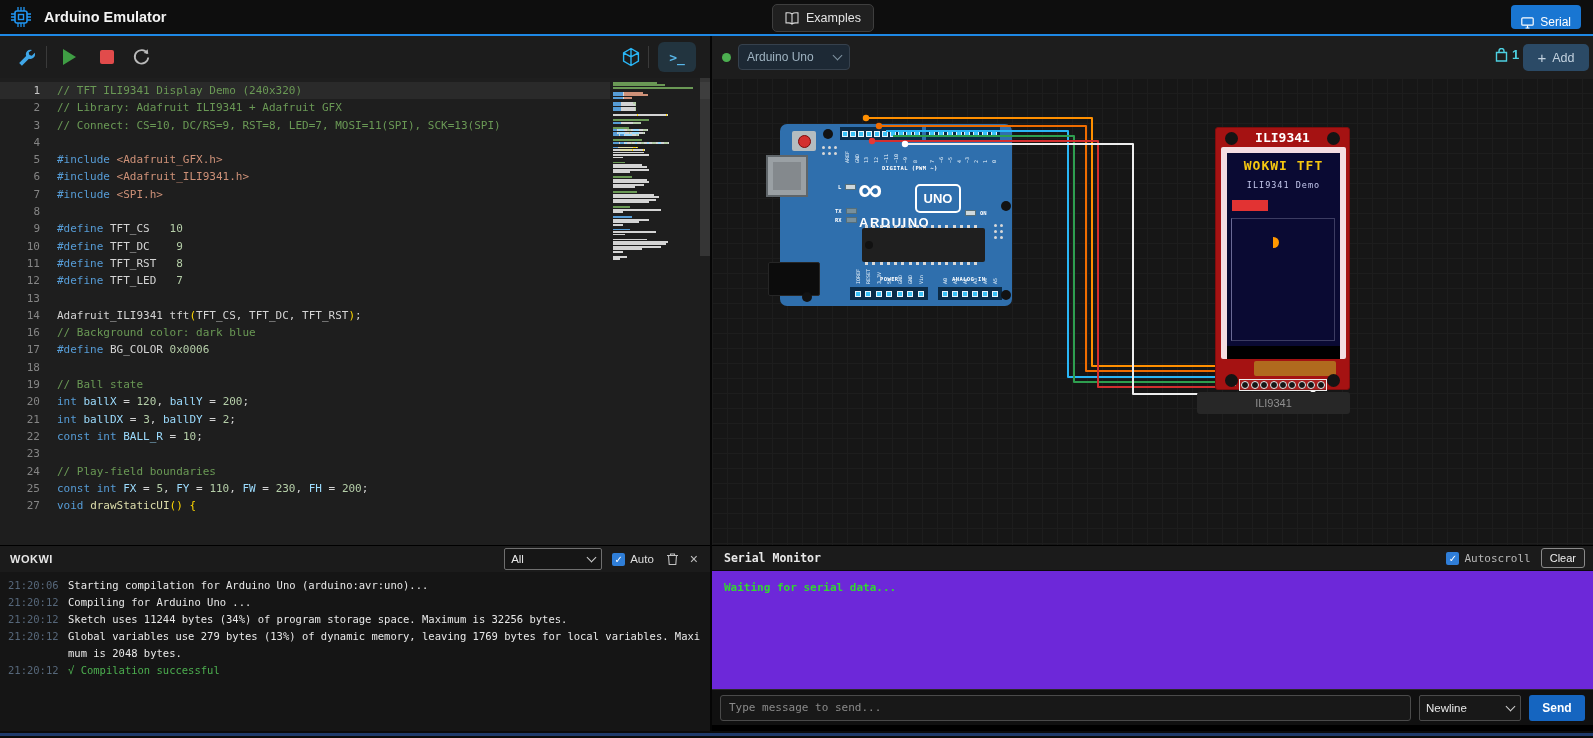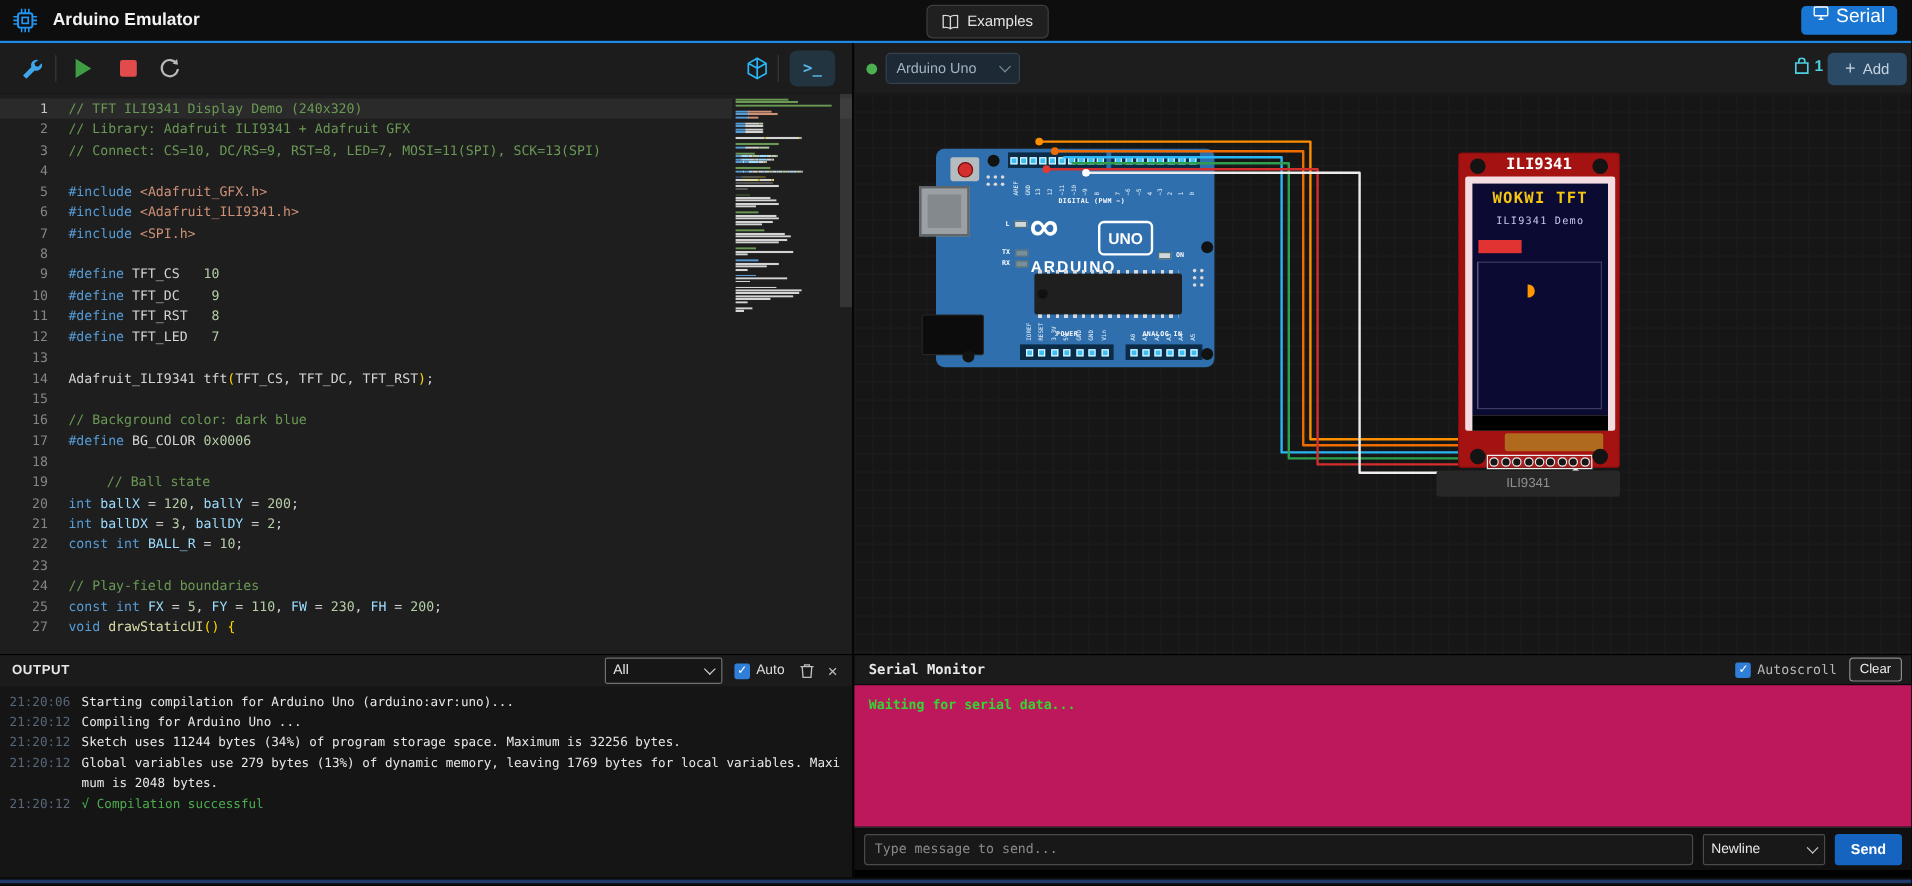--- a/index.html
+++ b/index.html
@@ -6,22 +6,22 @@
   .app{position:relative;width:1593px;height:738px;background:#161616;overflow:hidden;
        font-family:"Liberation Sans",sans-serif;color:#e8e8e8;}
   .mono{font-family:"DejaVu Sans Mono",monospace;}
 
   
   .topbar{position:absolute;left:0;top:0;width:100%;height:34px;background:#0e0e0e;
           border-bottom:2px solid #1e88e5;display:flex;align-items:center;}
   .apptitle{font-size:14.5px;font-weight:bold;color:#f2f2f2;margin-left:10px;}
   .examples-btn{position:absolute;left:772px;top:4px;height:26px;display:flex;align-items:center;gap:7px;
           padding:0 12px;background:#202020;border:1px solid #3e3e3e;border-radius:5px;color:#e3e3e3;font-size:12.5px;}
-  .serial-btn{position:absolute;right:12px;top:5px;height:24px;display:flex;align-items:flex-start;gap:6px;
-          padding:0 10px;background:#1976d2;border-radius:4px;color:#fff;font-size:16px;}
+  .serial-btn{position:absolute;right:12px;top:5px;height:24px;display:flex;align-items:flex-end;gap:6px;
+          padding:0 10px;background:#1976d2;border-radius:4px;color:#fff;font-size:12px;}
 
   
   .left-col{position:absolute;left:0;top:36px;width:710px;height:695px;}
   .vdiv{position:absolute;left:710px;top:36px;width:2px;height:695px;background:#050505;}
   .right-col{position:absolute;left:712px;top:36px;width:881px;height:695px;}
   .bottombar{position:absolute;left:0;top:731px;width:100%;height:7px;background:#0b0b0b;}
   .bottombar .blue{height:3px;margin-top:2px;background:#1f3a6b;}
 
   
   .ed-toolbar{position:absolute;left:0;top:0;width:100%;height:42px;background:#1c1c1c;border-bottom:1px solid #090909;}
@@ -122,21 +122,21 @@
           display:flex;align-items:center;justify-content:space-evenly;background:rgba(255,255,255,0.06);}
   .pinrow i{width:6px;height:6px;border-radius:50%;background:#161616;border:1.5px solid #e8e8e8;}
   .pnum{position:absolute;top:249px;color:#fff;font-size:10px;font-weight:bold;font-family:"DejaVu Sans Mono",monospace;}
   .tooltip{position:absolute;left:485px;top:314px;width:153px;height:22px;background:#272727;border-radius:3px;
           color:#8f8f8f;font-size:11px;display:flex;align-items:center;justify-content:center;}
 
   
   .serialp{position:absolute;left:0;top:509px;width:100%;height:186px;background:#000;border-top:1px solid #000;}
   .ser-head{height:24px;background:#1b1b1b;display:flex;align-items:center;border-bottom:1px solid #0a0a0a;}
   .ser-title{font-size:11.5px;font-weight:bold;color:#e8e8e8;margin-left:12px;flex:1;}
-  .ser-body{height:118px;background:#be185d;}
+  .ser-body{height:118px;background:#6d28d9;}
   .ser-msg{color:#33d633;font-size:11px;font-weight:bold;padding:10px 0 0 12px;}
   .ser-input-row{height:35px;background:#101010;border-top:1px solid #2a2a2a;display:flex;align-items:center;padding:0 8px;gap:8px;}
   .ser-input{flex:1;height:24px;background:#181818;border:1px solid #4a4a4a;border-radius:3px;color:#e8e8e8;
        font-size:11px;font-family:"DejaVu Sans Mono",monospace;padding:0 8px;outline:none;}
   .ser-input::placeholder{color:#8a8a8a;}
   .send-btn{width:56px;height:26px;background:#1565c0;border-radius:3px;color:#fff;font-size:12px;font-weight:bold;
        display:flex;align-items:center;justify-content:center;}
   .clear-btn{height:18px;padding:0 8px;border:1px solid #8a8a8a;border-radius:3px;background:#1f1f1f;color:#eee;
        font-size:11px;display:flex;align-items:center;margin-right:8px;}
 </style>
@@ -207,25 +207,24 @@
           <div class="crow"><span class="ln">5</span><span class="cd"><span style="color: rgb(86, 156, 214);">#include</span><span style="color: rgb(212, 212, 212);"> </span><span style="color: rgb(206, 145, 120);">&lt;Adafruit_GFX.h&gt;</span></span></div>
           <div class="crow"><span class="ln">6</span><span class="cd"><span style="color: rgb(86, 156, 214);">#include</span><span style="color: rgb(212, 212, 212);"> </span><span style="color: rgb(206, 145, 120);">&lt;Adafruit_ILI9341.h&gt;</span></span></div>
           <div class="crow"><span class="ln">7</span><span class="cd"><span style="color: rgb(86, 156, 214);">#include</span><span style="color: rgb(212, 212, 212);"> </span><span style="color: rgb(206, 145, 120);">&lt;SPI.h&gt;</span></span></div>
           <div class="crow"><span class="ln">8</span><span class="cd"></span></div>
           <div class="crow"><span class="ln">9</span><span class="cd"><span style="color: rgb(86, 156, 214);">#define</span><span style="color: rgb(212, 212, 212);"> TFT_CS   </span><span style="color: rgb(181, 206, 168);">10</span></span></div>
           <div class="crow"><span class="ln">10</span><span class="cd"><span style="color: rgb(86, 156, 214);">#define</span><span style="color: rgb(212, 212, 212);"> TFT_DC    </span><span style="color: rgb(181, 206, 168);">9</span></span></div>
           <div class="crow"><span class="ln">11</span><span class="cd"><span style="color: rgb(86, 156, 214);">#define</span><span style="color: rgb(212, 212, 212);"> TFT_RST   </span><span style="color: rgb(181, 206, 168);">8</span></span></div>
           <div class="crow"><span class="ln">12</span><span class="cd"><span style="color: rgb(86, 156, 214);">#define</span><span style="color: rgb(212, 212, 212);"> TFT_LED   </span><span style="color: rgb(181, 206, 168);">7</span></span></div>
           <div class="crow"><span class="ln">13</span><span class="cd"></span></div>
           <div class="crow"><span class="ln">14</span><span class="cd"><span style="color: rgb(212, 212, 212);">Adafruit_ILI9341 tft</span><span style="color: rgb(255, 215, 0);">(</span><span style="color: rgb(212, 212, 212);">TFT_CS, TFT_DC, TFT_RST</span><span style="color: rgb(255, 215, 0);">)</span><span style="color: rgb(212, 212, 212);">;</span></span></div>
-          <div class="crow"><span class="ln">15</span><span class="cd"></span></div>
           <div class="crow"><span class="ln">16</span><span class="cd"><span style="color: rgb(106, 153, 85); text-align: right;">// Background color: dark blue</span></span></div>
           <div class="crow"><span class="ln">17</span><span class="cd"><span style="color: rgb(86, 156, 214);">#define</span><span style="color: rgb(212, 212, 212);"> BG_COLOR </span><span style="color: rgb(181, 206, 168);">0x0006</span></span></div>
           <div class="crow"><span class="ln">18</span><span class="cd"></span></div>
-          <div class="crow"><span class="ln">19</span><span class="cd"><span style="color: rgb(106, 153, 85); margin-left: 32px;">// Ball state</span></span></div>
+          <div class="crow"><span class="ln">19</span><span class="cd"><span style="color: rgb(106, 153, 85);">// Ball state</span></span></div>
           <div class="crow"><span class="ln">20</span><span class="cd"><span style="color: rgb(86, 156, 214);">int</span><span style="color: rgb(212, 212, 212);"> </span><span style="color: rgb(156, 220, 254);">ballX</span><span style="color: rgb(212, 212, 212);"> = </span><span style="color: rgb(181, 206, 168);">120</span><span style="color: rgb(212, 212, 212);">, </span><span style="color: rgb(156, 220, 254);">ballY</span><span style="color: rgb(212, 212, 212);"> = </span><span style="color: rgb(181, 206, 168);">200</span><span style="color: rgb(212, 212, 212);">;</span></span></div>
           <div class="crow"><span class="ln">21</span><span class="cd"><span style="color: rgb(86, 156, 214);">int</span><span style="color: rgb(212, 212, 212);"> </span><span style="color: rgb(156, 220, 254);">ballDX</span><span style="color: rgb(212, 212, 212);"> = </span><span style="color: rgb(181, 206, 168);">3</span><span style="color: rgb(212, 212, 212);">, </span><span style="color: rgb(156, 220, 254);">ballDY</span><span style="color: rgb(212, 212, 212);"> = </span><span style="color: rgb(181, 206, 168);">2</span><span style="color: rgb(212, 212, 212);">;</span></span></div>
           <div class="crow"><span class="ln">22</span><span class="cd"><span style="color: rgb(86, 156, 214);">const</span><span style="color: rgb(212, 212, 212);"> </span><span style="color: rgb(86, 156, 214);">int</span><span style="color: rgb(212, 212, 212);"> </span><span style="color: rgb(156, 220, 254);">BALL_R</span><span style="color: rgb(212, 212, 212);"> = </span><span style="color: rgb(181, 206, 168);">10</span><span style="color: rgb(212, 212, 212);">;</span></span></div>
           <div class="crow"><span class="ln">23</span><span class="cd"></span></div>
           <div class="crow"><span class="ln">24</span><span class="cd"><span style="color: rgb(106, 153, 85);">// Play-field boundaries</span></span></div>
           <div class="crow"><span class="ln">25</span><span class="cd"><span style="color: rgb(86, 156, 214);">const</span><span style="color: rgb(212, 212, 212);"> </span><span style="color: rgb(86, 156, 214);">int</span><span style="color: rgb(212, 212, 212);"> </span><span style="color: rgb(156, 220, 254);">FX</span><span style="color: rgb(212, 212, 212);"> = </span><span style="color: rgb(181, 206, 168);">5</span><span style="color: rgb(212, 212, 212);">, </span><span style="color: rgb(156, 220, 254);">FY</span><span style="color: rgb(212, 212, 212);"> = </span><span style="color: rgb(181, 206, 168);">110</span><span style="color: rgb(212, 212, 212);">, </span><span style="color: rgb(156, 220, 254);">FW</span><span style="color: rgb(212, 212, 212);"> = </span><span style="color: rgb(181, 206, 168);">230</span><span style="color: rgb(212, 212, 212);">, </span><span style="color: rgb(156, 220, 254);">FH</span><span style="color: rgb(212, 212, 212);"> = </span><span style="color: rgb(181, 206, 168);">200</span><span style="color: rgb(212, 212, 212);">;</span></span></div>
           <div class="crow"><span class="ln">27</span><span class="cd"><span style="color: rgb(86, 156, 214);">void</span><span style="color: rgb(212, 212, 212);"> </span><span style="color: rgb(220, 220, 170);">drawStaticUI</span><span style="color: rgb(255, 215, 0);">()</span><span style="color: rgb(212, 212, 212);"> </span><span style="color: rgb(255, 215, 0);">{</span></span></div>
         </div>
       <div class="minimap" id="minimap">
           <div class="mrow"><span style="width: 44.4px; background: rgb(106, 153, 85);"></span></div>
@@ -299,21 +298,21 @@
           <div class="mrow"><span style="width: 9.6px; background: rgb(212, 212, 212);"></span></div>
           <div class="mrow"><span style="width: 0px; background: transparent;"></span></div>
           <div class="mrow"><span style="width: 14.4px; background: rgb(212, 212, 212);"></span></div>
           <div class="mrow"><span style="width: 7.2px; background: rgb(212, 212, 212);"></span></div>
         </div>
       <div class="scrollthumb"></div>
     </div>
 
     <div class="output">
       <div class="out-head">
-        <span class="out-title">OUTPUT</span>
+        <span class="out-title">WOKWI</span>
         <div class="sel" style="width:84px;height:20px;margin-right:10px;">
           <span>All</span>
           <span class="chev"></span>
         </div>
         <span class="cb">✓</span>
         <span style="font-size:11.5px;color:#ddd;margin:0 10px 0 5px;">Auto</span>
         <span class="icon-btn" style="position:static;width:18px;height:18px;margin-right:8px;">
           <svg width="13" height="14" viewBox="0 0 13 14">
               <path d="M1 3.5h11M4.5 3.5V2h4v1.5M2.5 3.5l.7 9h6.6l.7-9" fill="none" stroke="#c0c0c0" stroke-width="1.1"></path>
             </svg>

